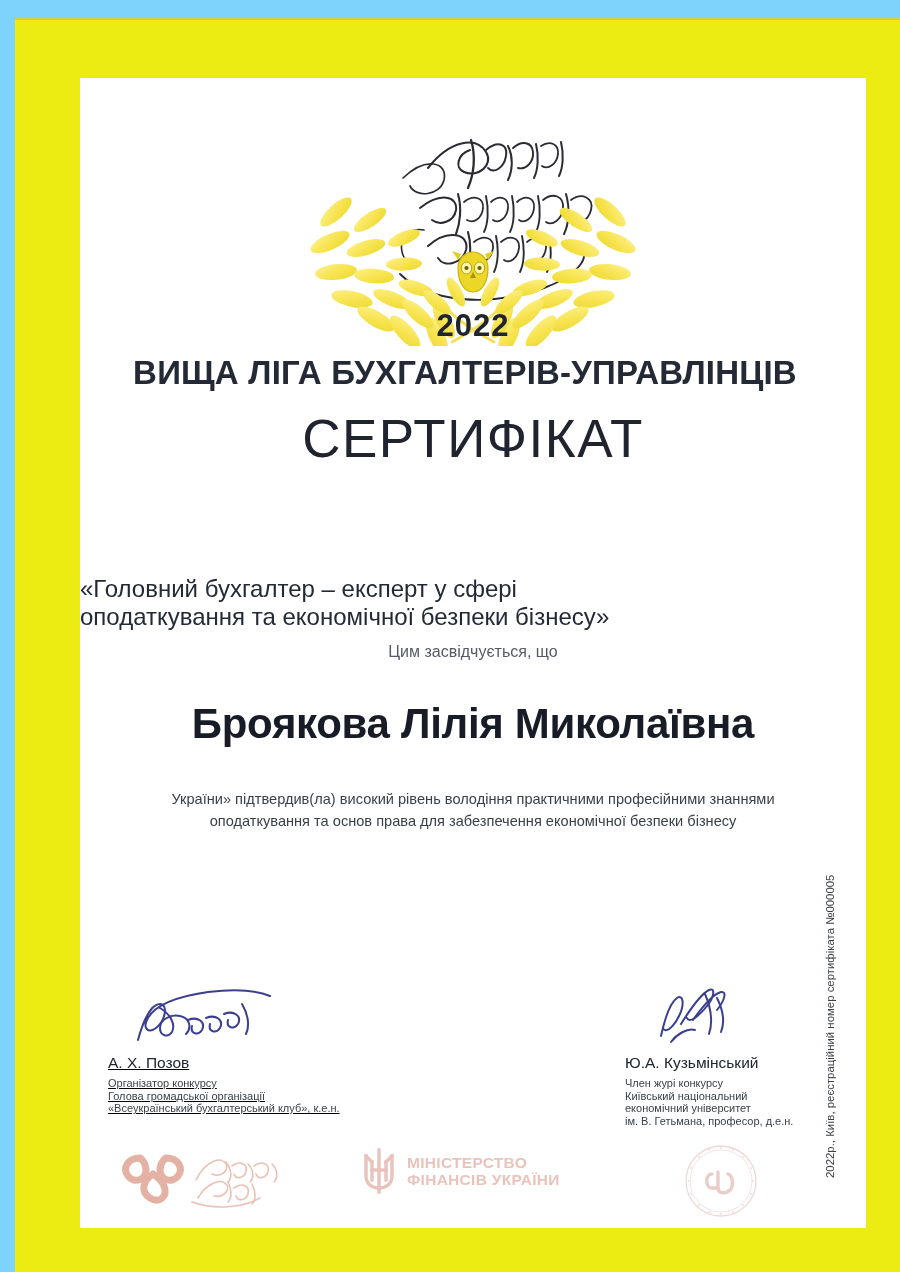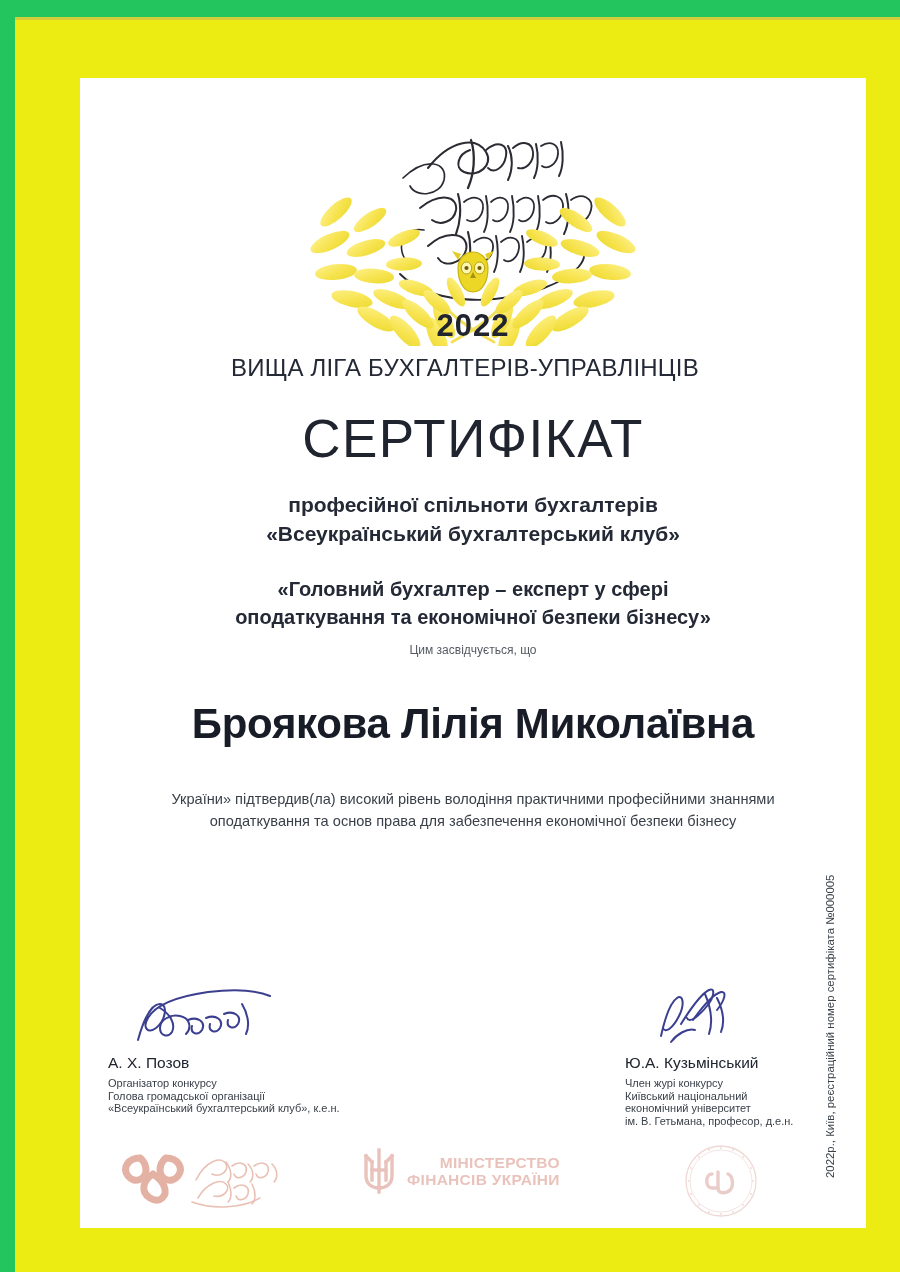--- a/index.html
+++ b/index.html
@@ -6,21 +6,21 @@
   html, body {
     width:900px; height:1272px;
     background:#ffffff;
     font-family:"Liberation Sans", sans-serif;
     overflow:hidden;
   }
 
   .page {
     position:relative;
     width:900px; height:1272px;
-    background:#22c55e;
+    background:#7dd3fc;
   }
 
   
   .mat {
     position:absolute;
     left:15px; top:17px;
     width:885px; height:1255px;
     background:#ecec12;
   }
 
@@ -58,22 +58,22 @@
     font-weight:bold;
     letter-spacing:1px;
     color:#20242f;
   }
 
   
   .league {
     position:absolute;
     left:0; right:16px; top:276px;
     text-align:center;
-    font-size:24px;
-    font-weight:400;
+    font-size:33px;
+    font-weight:700;
     letter-spacing:.2px;
     color:#242936;
     white-space:nowrap;
   }
 
   
   .certificate-word {
     position:absolute;
     left:0; right:0; top:330px;
     text-align:center;
@@ -91,34 +91,33 @@
     color:#242936;
     font-size:21px;
     font-weight:bold;
     line-height:29px;
   }
 
   
   .theme {
     position:absolute;
     left:0; right:0; top:497px;
-    text-align:center;
     color:#242936;
-    font-size:20px;
-    font-weight:bold;
+    font-size:24px;
+    font-weight:normal;
     line-height:28px;
   }
 
   
   .attests {
     position:absolute;
     left:0; right:0; top:565px;
     text-align:center;
     color:#555a63;
-    font-size:12px;
+    font-size:16px;
     font-weight:400;
   }
 
   
   .recipient {
     position:absolute;
     left:0; right:0; top:622px;
     text-align:center;
     color:#181c26;
     font-size:42px;
@@ -141,21 +140,21 @@
   
   .sig-row {
     position:absolute;
     left:0; right:0; top:912px;
     height:160px;
   }
   .sig {
     position:absolute;
     top:0;
   }
-  .sig-1 { left:28px;  width:250px; }
+  .sig-1 { left:28px;  width:250px;text-decoration:underline; }
   .sig-2 { left:278px; width:250px; }
   .sig-3 { left:545px; width:235px; }
 
   .sig-mark {
     height:62px;
     position:relative;
   }
   .sig-mark svg { position:absolute; left:22px; top:-6px; }
 
   .sig-name {
@@ -172,21 +171,21 @@
     margin-top:5px;
   }
   .sig-role div { white-space:nowrap; }
 
   
   .footer-logos {
     position:absolute;
     left:0; right:0; top:1062px;
     height:82px;
   }
-  .flogo { position:absolute; top:0; opacity:.85;text-align:right; }
+  .flogo { position:absolute; top:0; opacity:.85; }
   .flogo-1 { left:30px;  }
   .flogo-2 { left:280px; top:6px; }
   .flogo-3 { left:598px; top:-2px; }
 
   .minfin-wrap { display:flex; align-items:center; gap:9px; }
   .minfin-text {
     color:#e6b9b0;
     font-size:15.5px;
     font-weight:bold;
     line-height:17px;
@@ -330,24 +329,20 @@
         </g>
       </svg>
     </div>
 
     <div class="year">2022</div>
 
     <div class="league">ВИЩА ЛІГА БУХГАЛТЕРІВ-УПРАВЛІНЦІВ</div>
 
     <div class="certificate-word">СЕРТИФІКАТ</div>
 
-    <div class="community">
-      <div>професійної спільноти бухгалтерів</div>
-      <div>«Всеукраїнський бухгалтерський клуб»</div>
-    </div>
 
     <div class="theme">
       <div>«Головний бухгалтер – експерт у сфері</div>
       <div>оподаткування та економічної безпеки бізнесу»</div>
     </div>
 
     <div class="attests">Цим засвідчується, що</div>
 
     <div class="recipient">Броякова Лілія Миколаївна</div>
 

